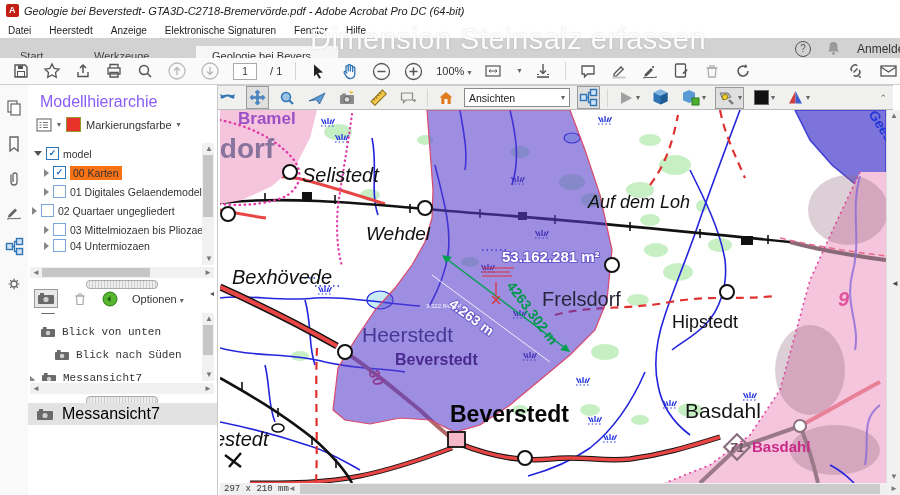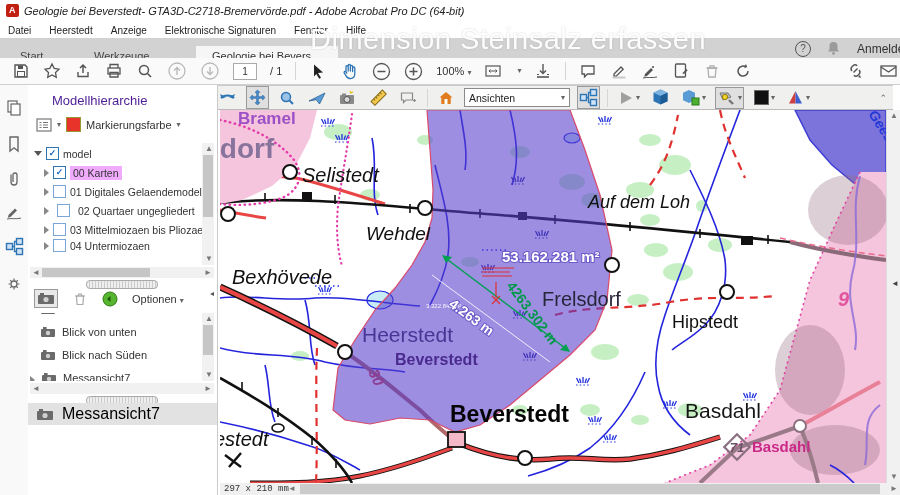--- a/index.html
+++ b/index.html
@@ -38,36 +38,36 @@
              border-bottom:1px solid #bcbcbc;display:flex;align-items:center;gap:7px;padding-left:8px;box-sizing:border-box;}
   .t3btn{display:flex;align-items:center;gap:1px;padding:1px;border:1px solid transparent;}
   .t3btn.pressed{background:#dfdfdf;border:1px solid #9a9a9a;}
   #views-select{width:96px;height:17px;background:#fff;border:1px solid #8a8a8a;font-size:10.5px;color:#222;
                 display:flex;align-items:center;justify-content:space-between;padding:0 4px;}
   
   #leftstrip{left:0;top:85px;width:28px;height:410px;background:#f9f9f9;}
   .stripic{position:absolute;left:5px;}
   
   #panel{left:28px;top:85px;width:190px;height:410px;background:#fff;border-right:1px solid #c9c9c9;box-sizing:border-box;}
-  #panel-title{left:24px;top:8px;font-size:13px;color:#4c1d95;}
+  #panel-title{left:12px;top:8px;font-size:16px;color:#8b5cf6;}
   .prow-label{font-size:11px;color:#333;}
   .swatch{width:13px;height:13px;background:#e8332a;border:1px solid #993; }
   .treerow{position:absolute;height:17px;display:flex;align-items:center;gap:4px;font-size:10.5px;color:#333;white-space:nowrap;}
   .cb{width:11px;height:11px;border:1px solid #7aa7d8;background:#fff;font-size:9px;line-height:11px;
       text-align:center;color:#1565c0;font-weight:bold;}
   .cb.on{border-color:#2e75b6;}
   .tcaret{width:0;height:0;border-top:4px solid transparent;border-bottom:4px solid transparent;border-left:5px solid #888;}
   .tcaret.open{border-left:4px solid transparent;border-right:4px solid transparent;border-top:5px solid #555;border-bottom:none;}
-  .hl{background:#f0abfc;padding:1px 3px;}
+  .hl{background:#f97316;padding:1px 3px;}
   .sb{background:#f1f1f1;}
   .sb .thumb{position:absolute;background:#c6c6c6;}
   .sarr{position:absolute;font-size:8px;color:#777;line-height:1;}
   .splitter{position:absolute;width:70px;height:7px;border:1px solid #aaa;border-radius:4px;background:
             repeating-linear-gradient(90deg,#eee 0 2px,#ccc 2px 3px);}
-  .vrow{position:absolute;display:flex;align-items:flex-end;gap:6px;font-size:11px;color:#333;white-space:nowrap;}
+  .vrow{position:absolute;display:flex;align-items:flex-end;gap:6px;font-size:11px;color:#333;white-space:nowrap;font-family:Liberation Mono, monospace;}
   #active-view-bar{left:0;top:318px;width:189px;height:22px;background:#e2e2e2;display:flex;align-items:center;gap:8px;padding-left:8px;box-sizing:border-box;}
   
   #map{left:220px;top:110px;width:666px;height:373px;background:#fff;overflow:hidden;}
   #vscroll{left:886px;top:110px;width:14px;height:373px;background:#f1f1f1;border-left:1px solid #dcdcdc;box-sizing:border-box;}
   #bottombar{left:220px;top:483px;width:680px;height:12px;background:#f0f0f0;font-size:9px;color:#333;}
   #hthumb{position:absolute;left:80px;top:1px;width:580px;height:10px;background:#cbcbcb;}
   #status-size{position:absolute;left:4px;top:1px;font-family:Liberation Mono, monospace;}
   
   text{font-family:"Liberation Sans",sans-serif;}
   .town{font-style:italic;fill:#101010;}
@@ -429,21 +429,21 @@
       <div class="treerow" style="left:14px;top:21px;">
         <span class="tcaret"></span>
         <span class="cb on">✓</span>
         <span class="hl">00 Karten</span>
       </div>
       <div class="treerow" style="left:14px;top:40px;">
         <span class="tcaret"></span>
         <span class="cb"></span>
         <span>01 Digitales Gelaendemodell</span>
       </div>
-      <div class="treerow" style="left:14px;top:59px;gap:8px;">
+      <div class="treerow" style="left:2px;top:59px;">
         <span class="tcaret"></span>
         <span class="cb"></span>
         <span>02 Quartaer ungegliedert</span>
       </div>
       <div class="treerow" style="left:14px;top:78px;">
         <span class="tcaret"></span>
         <span class="cb"></span>
         <span>03 Mittelmiozaen bis Pliozae</span>
       </div>
       <div class="treerow" style="left:14px;top:94px;">
@@ -501,21 +501,21 @@
       <div class="vrow" style="left:10px;top:13px;">
         <span class="ic">
             <svg width="16" height="12">
               <rect x="1" y="3" width="14" height="8" rx="1" fill="#6a6a6a"></rect>
               <circle cx="8" cy="7" r="2.2" fill="#cfcfcf"></circle>
               <rect x="3" y="1" width="3.6" height="2.2" fill="#6a6a6a"></rect>
             </svg>
           </span>
         <span>Blick von unten</span>
       </div>
-      <div class="vrow" style="left:10px;top:36px;">
+      <div class="vrow" style="left:24px;top:36px;">
         <span class="ic">
             <svg width="16" height="12">
               <rect x="1" y="3" width="14" height="8" rx="1" fill="#6a6a6a"></rect>
               <circle cx="8" cy="7" r="2.2" fill="#cfcfcf"></circle>
               <rect x="3" y="1" width="3.6" height="2.2" fill="#6a6a6a"></rect>
             </svg>
           </span>
         <span>Blick nach Süden</span>
       </div>
       <div class="vrow" style="left:0px;top:59px;">

